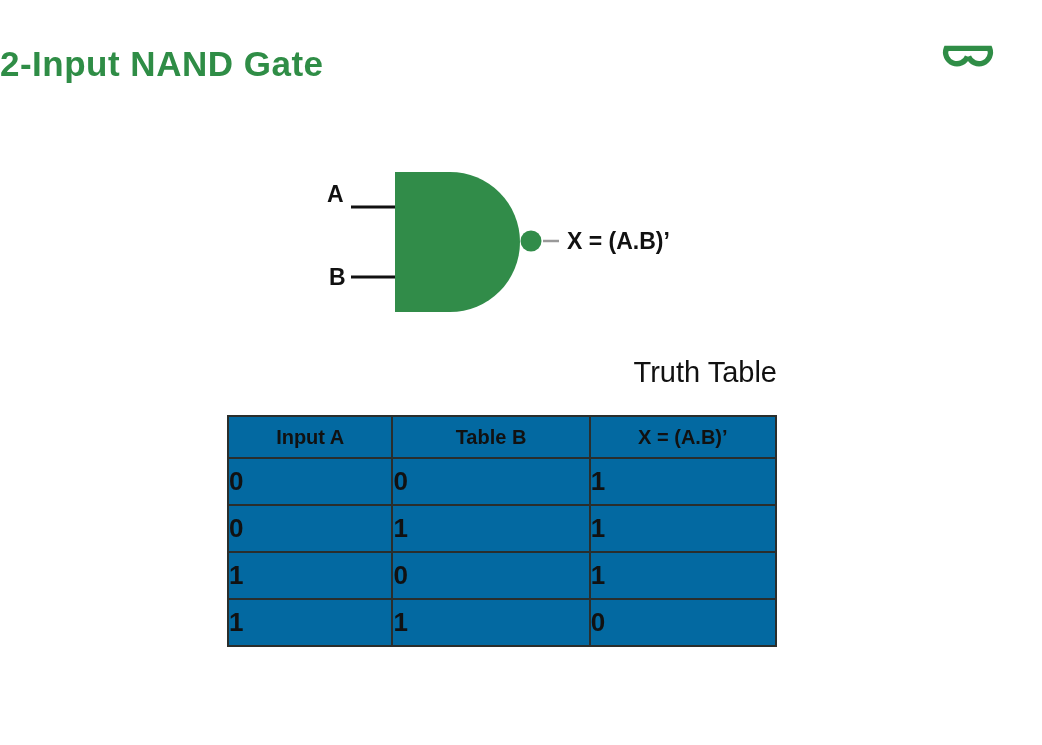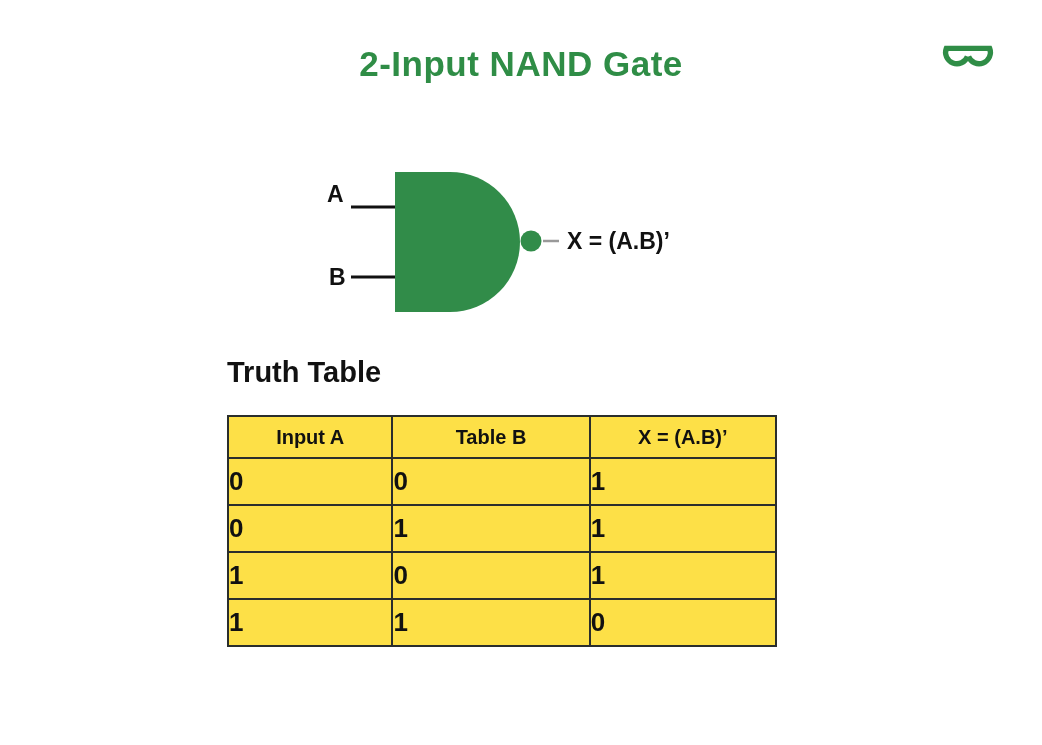--- a/index.html
+++ b/index.html
@@ -10,21 +10,20 @@
     height: 745px;
     background: #ffffff;
     overflow: hidden;
     font-family: "Liberation Sans", sans-serif;
   }
   .title {
     position: absolute;
     top: 44px;
     left: 0;
     width: 100%;
-    text-align: center;
     font-size: 35px;
     font-weight: bold;
     letter-spacing: 0.5px;
     color: #2f8d46;
   }
   .logo {
     position: absolute;
     top: 36px;
     right: 40px;
     width: 68px;
@@ -35,38 +34,38 @@
     left: 320px;
     top: 160px;
     width: 380px;
     height: 170px;
   }
   .tt-heading {
     position: absolute;
     left: 227px;
     top: 356px;
     width: 550px;
-    text-align: left;
+    text-align: right;
     font-size: 29px;
-    font-weight: bold;
+    font-weight: normal;
     color: #111111;
   }
   .truth-table {
     position: absolute;
     left: 227px;
     top: 415px;
     width: 550px;
     border-collapse: collapse;
     table-layout: fixed;
   }
   .truth-table th, .truth-table td {
     border: 2px solid #2a2e2c;
     vertical-align: middle;
     color: #111111;
-    background: #fde047;
+    background: #0369a1;
   }
   .truth-table th {
     height: 42px;
     font-size: 20px;
     font-weight: bold;
   }
   .truth-table td {
     height: 47px;
     font-size: 26px;
     font-weight: bold;

